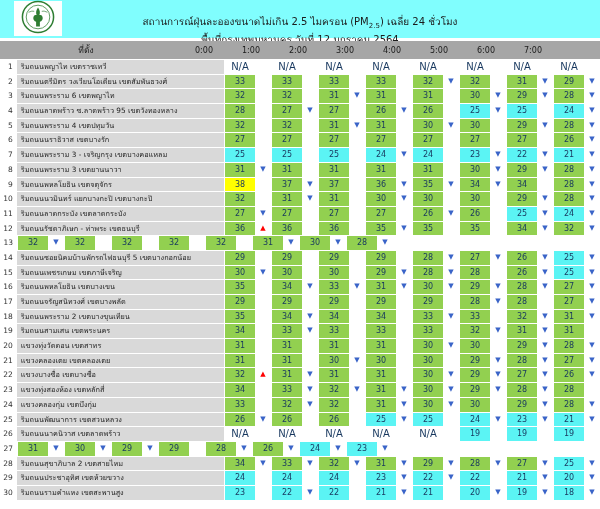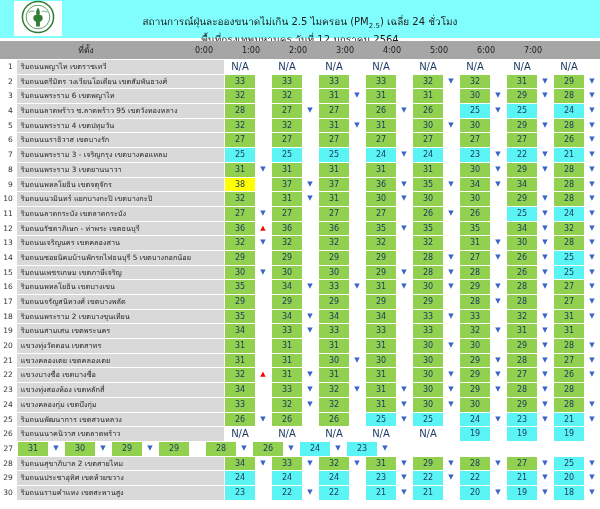--- a/index.html
+++ b/index.html
@@ -558,21 +558,20 @@
           <div class="arr d">▼</div>
         </div>
         <div class="slot">
           <div class="box g">32</div>
           <div class="arr d">▼</div>
         </div>
       </div>
     </div>
     <div class="row">
       <div class="row-no">13</div>
-      <div class="row-name">ริมถนนเจริญนคร เขตคลองสาน</div>
       <div class="cells">
         <div class="slot">
           <div class="box g">32</div>
           <div class="arr d">▼</div>
         </div>
         <div class="slot">
           <div class="box g">32</div>
           <div class="arr "></div>
         </div>
         <div class="slot">

